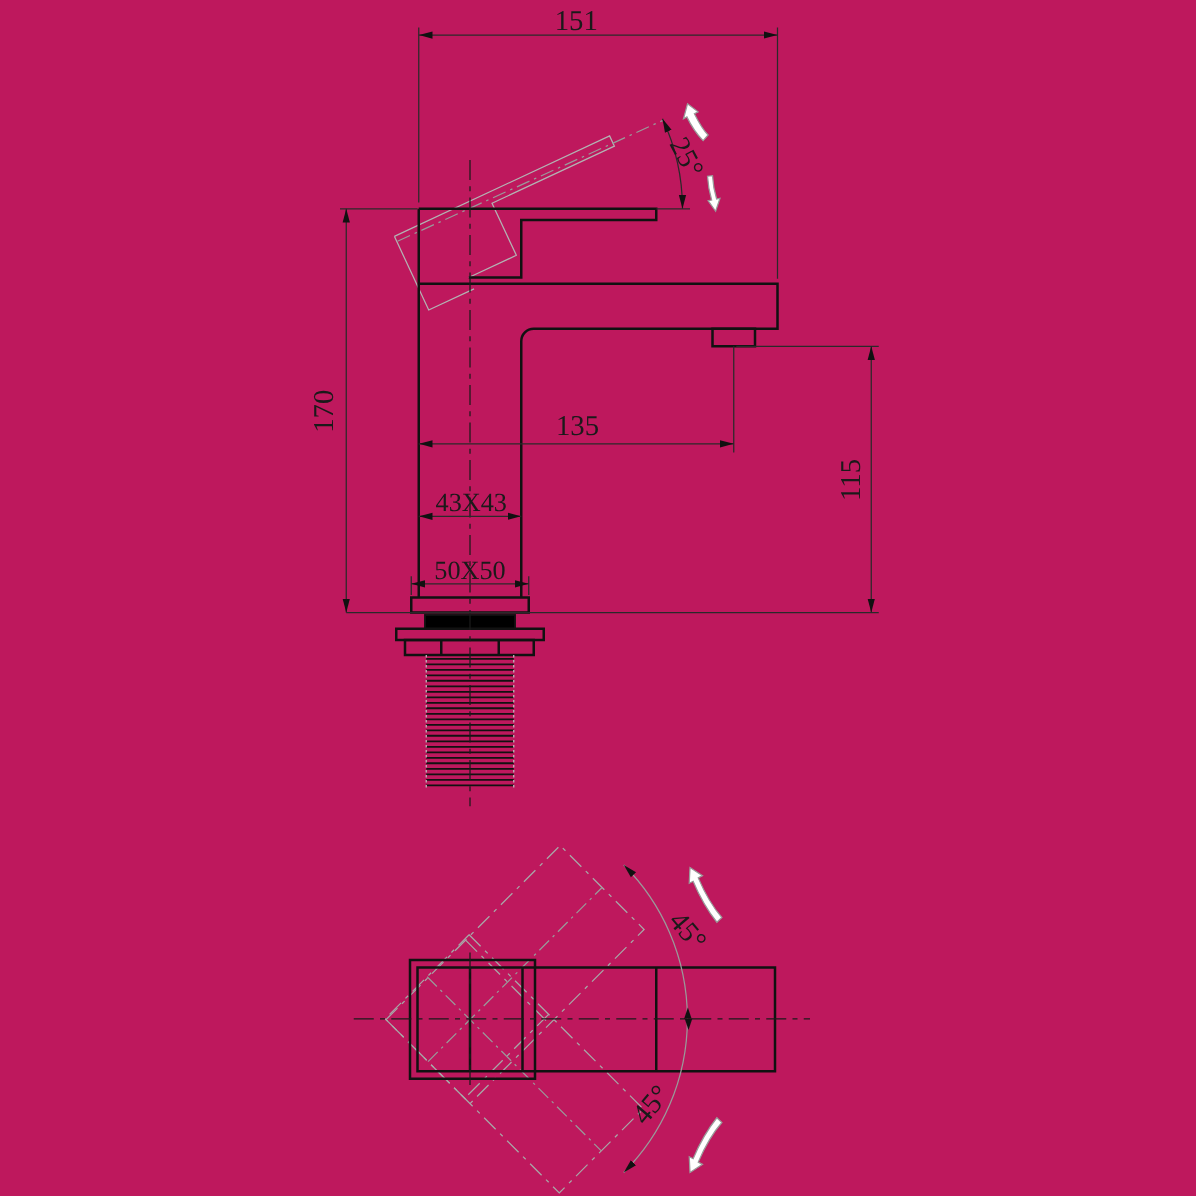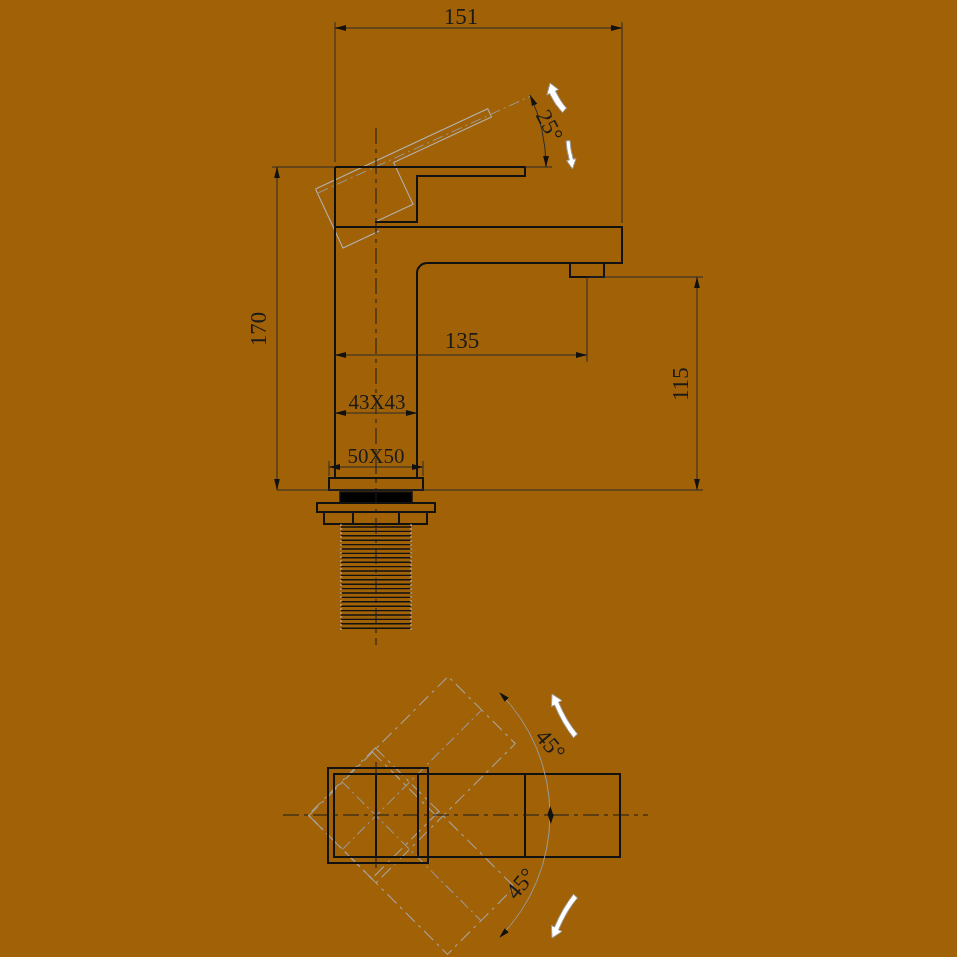--- a/index.html
+++ b/index.html
@@ -1,16 +1,16 @@
 <!DOCTYPE html>
 <html><head>
 <meta charset="utf-8">
 <style>
   html,body{margin:0;padding:0;background:#fff;}
-  .page{position:relative;width:957px;height:957px;background:#a16207;overflow:hidden;
+  .page{position:relative;width:957px;height:957px;background:#be185d;overflow:hidden;
         font-family:"Liberation Serif", serif;}
   svg{display:block;}
   
   .obj   {stroke:#111;stroke-width:2;fill:none;stroke-linejoin:miter;}
   .obj-thinfill{stroke:#111;stroke-width:1.5;fill:#000;}
   .dim   {stroke:#2a2a2a;stroke-width:1;fill:none;}
   .ext   {stroke:#2a2a2a;stroke-width:1;fill:none;}
   .cl    {stroke:#1a1a1a;stroke-width:1;fill:none;stroke-dasharray:16 5 4 5;}
   .ph    {stroke:#b3b3b3;stroke-width:1;fill:none;}
   .phcl  {stroke:#9a9a9a;stroke-width:1;fill:none;stroke-dasharray:11 4 2 4;}

